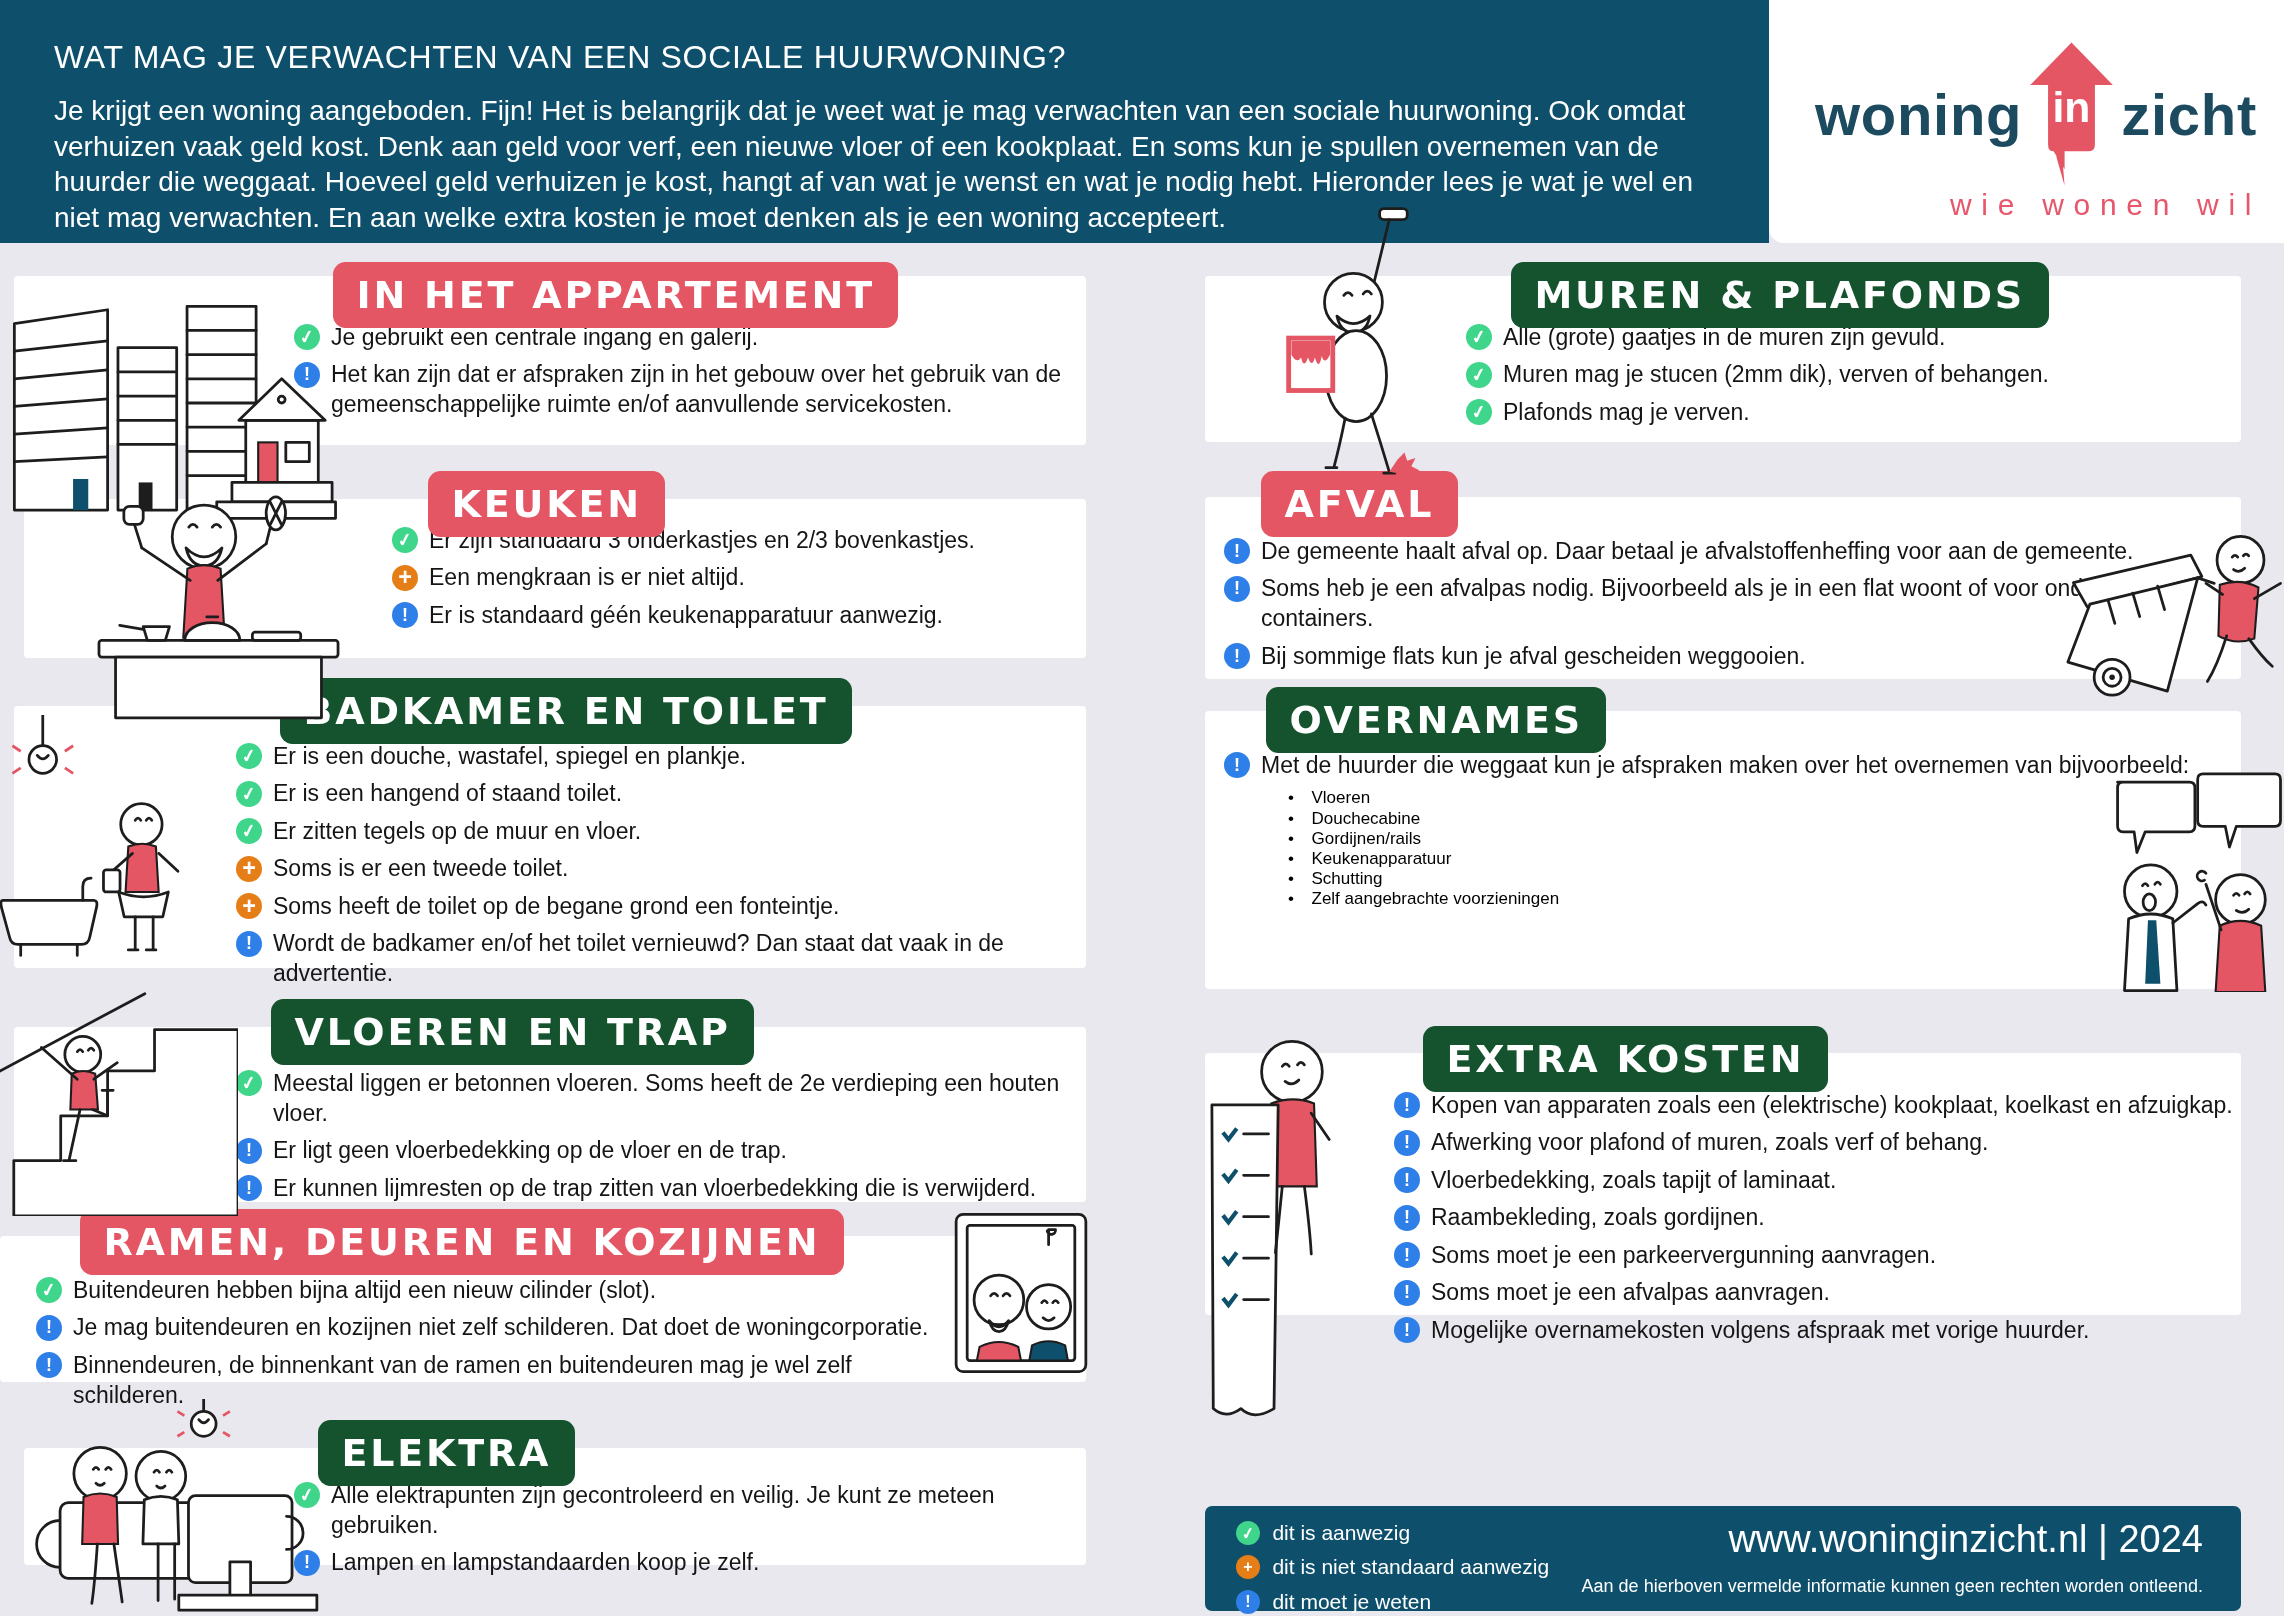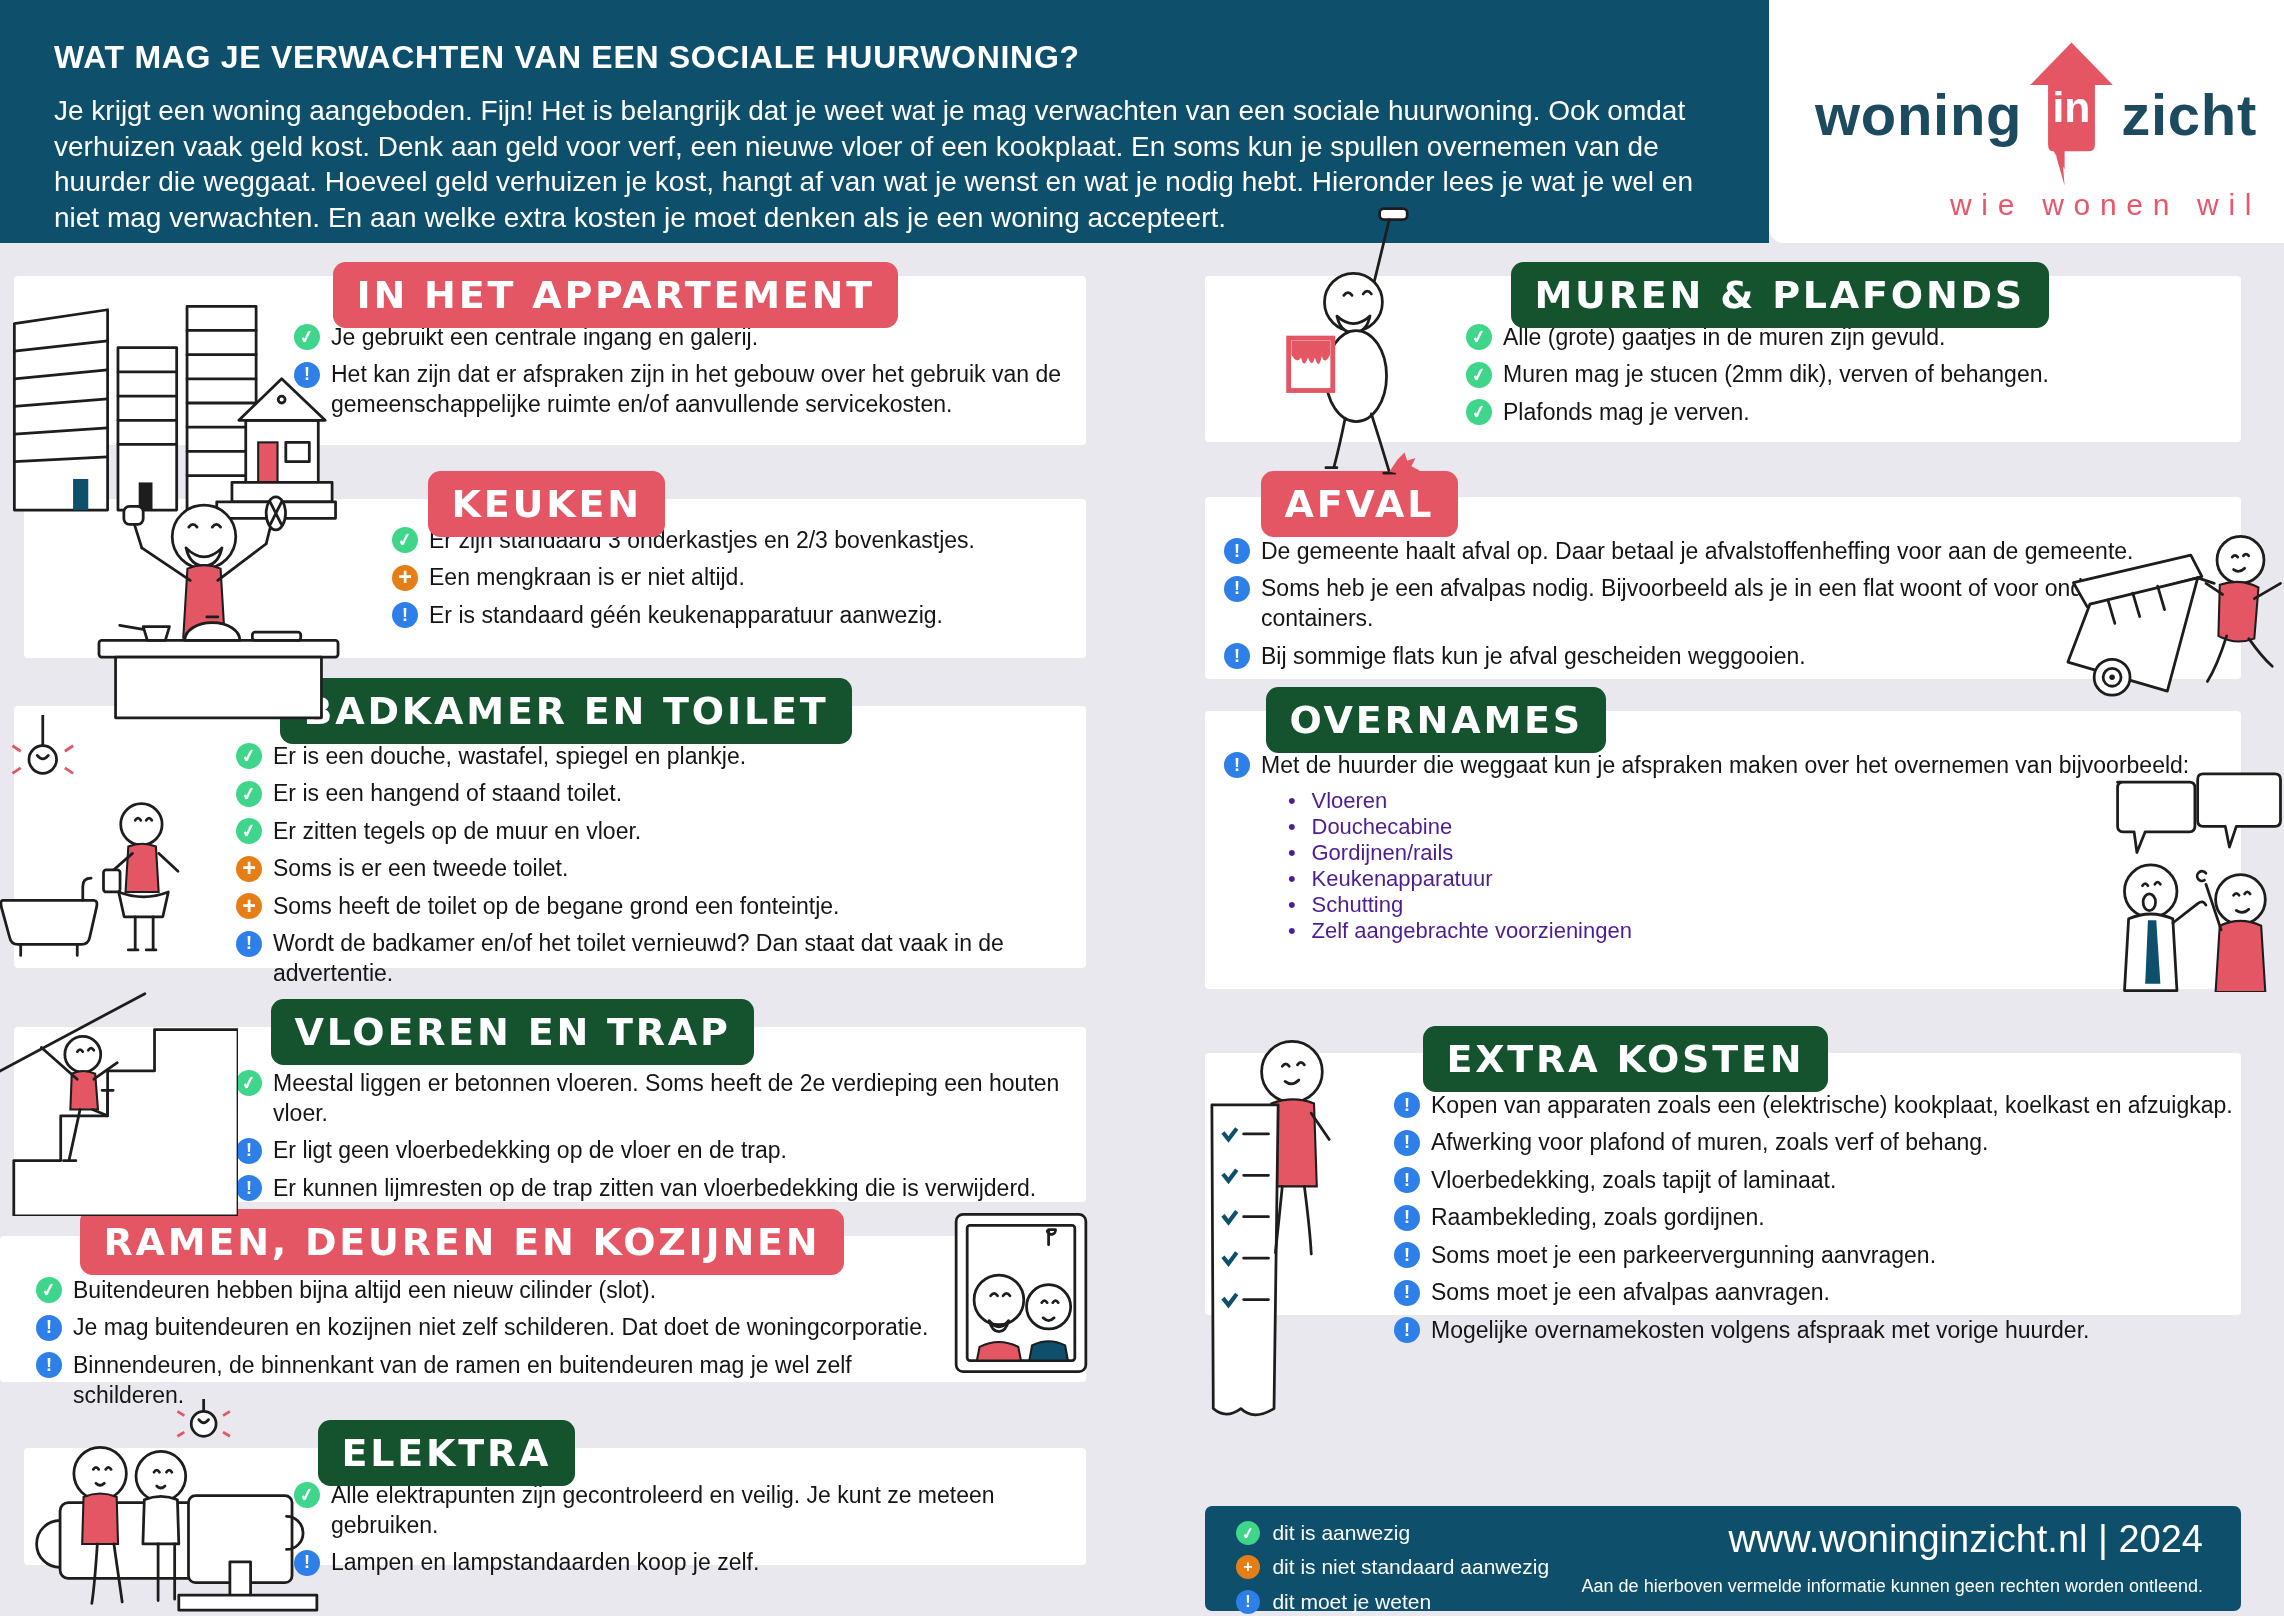--- a/index.html
+++ b/index.html
@@ -5,21 +5,21 @@
   html,body{margin:0;padding:0;}
   body{width:2284px;height:1616px;position:relative;background:#e9e8ef;
        font-family:"Liberation Sans",sans-serif;overflow:hidden;}
   .abs{position:absolute;}
 
   
   .header-band{left:0;top:0;width:1769px;height:243px;background:#0e506c;z-index:1;}
   .logo-panel{left:1769px;top:0;width:515px;height:243px;background:#ffffff;
               border-radius:0 0 0 15px;z-index:1;}
   .page-title{left:54px;top:18px;width:1671px;color:#ffffff;font-size:32px;
-              font-weight:bold;letter-spacing:0.7px;z-index:2;}
+              font-weight:normal;letter-spacing:0.7px;z-index:2;}
   .page-intro{left:54px;top:65px;width:1671px;color:#ffffff;font-size:28px;
               line-height:1.27;z-index:2;}
 
   
   .logo{left:1808px;top:41px;width:456px;z-index:2;}
   .logo-row{display:flex;align-items:center;justify-content:center;}
   .logo-word{color:#1c4a5f;font-size:58px;font-weight:bold;letter-spacing:0.7px;}
   .logo-house{width:91px;height:146px;margin:0 4.1px;flex:0 0 auto;}
   .logo-tagline{color:#e8566b;font-size:30px;letter-spacing:9.7px;margin:1.4px 0 0 142px;}
 
@@ -37,21 +37,21 @@
   ul.items li.item{display:flex;align-items:flex-start;margin-bottom:7.6px;}
   .dot{flex:0 0 auto;width:26px;height:26px;border-radius:50%;display:inline-flex;
        align-items:center;justify-content:center;color:#ffffff;font-weight:bold;
        font-size:18px;margin-right:11px;margin-top:1.4px;}
   .dot-check{background:#3fd68c;transform:rotate(-10deg);}
   .dot-plus{background:#e67e17;font-size:23.5px;line-height:1;}
   .dot-info{background:#2e7fe8;}
   .itext{color:#151515;font-size:23px;line-height:1.3;}
 
   ul.bullets{list-style:none;margin:4.1px 0 4.1px 64px;padding:0;z-index:3;}
-  ul.bullets li{color:#4c1d95;font-size:22px;line-height:1.18;padding-left:23.5px;position:relative;}
+  ul.bullets li{color:#000000;font-size:17px;line-height:1.18;padding-left:23.5px;position:relative;}
   ul.bullets li::before{content:"•";position:absolute;left:0;top:0;}
   .note{color:#151515;font-size:23px;line-height:1.3;margin:5.5px 0 0 37px;}
 
   
   .legend{left:1236px;top:1521px;z-index:3;display:flex;flex-direction:column;gap:10.4px;}
   .legend-row{display:flex;align-items:center;}
   .legend-row .dot{width:24px;height:24px;font-size:16px;margin-right:12.4px;margin-top:0;}
   .legend-label{color:#ffffff;font-size:21px;}
   .website{right:81px;top:1518px;color:#ffffff;font-size:38px;z-index:3;}
   .disclaimer{right:81px;top:1576px;color:#ffffff;font-size:18px;z-index:3;}

